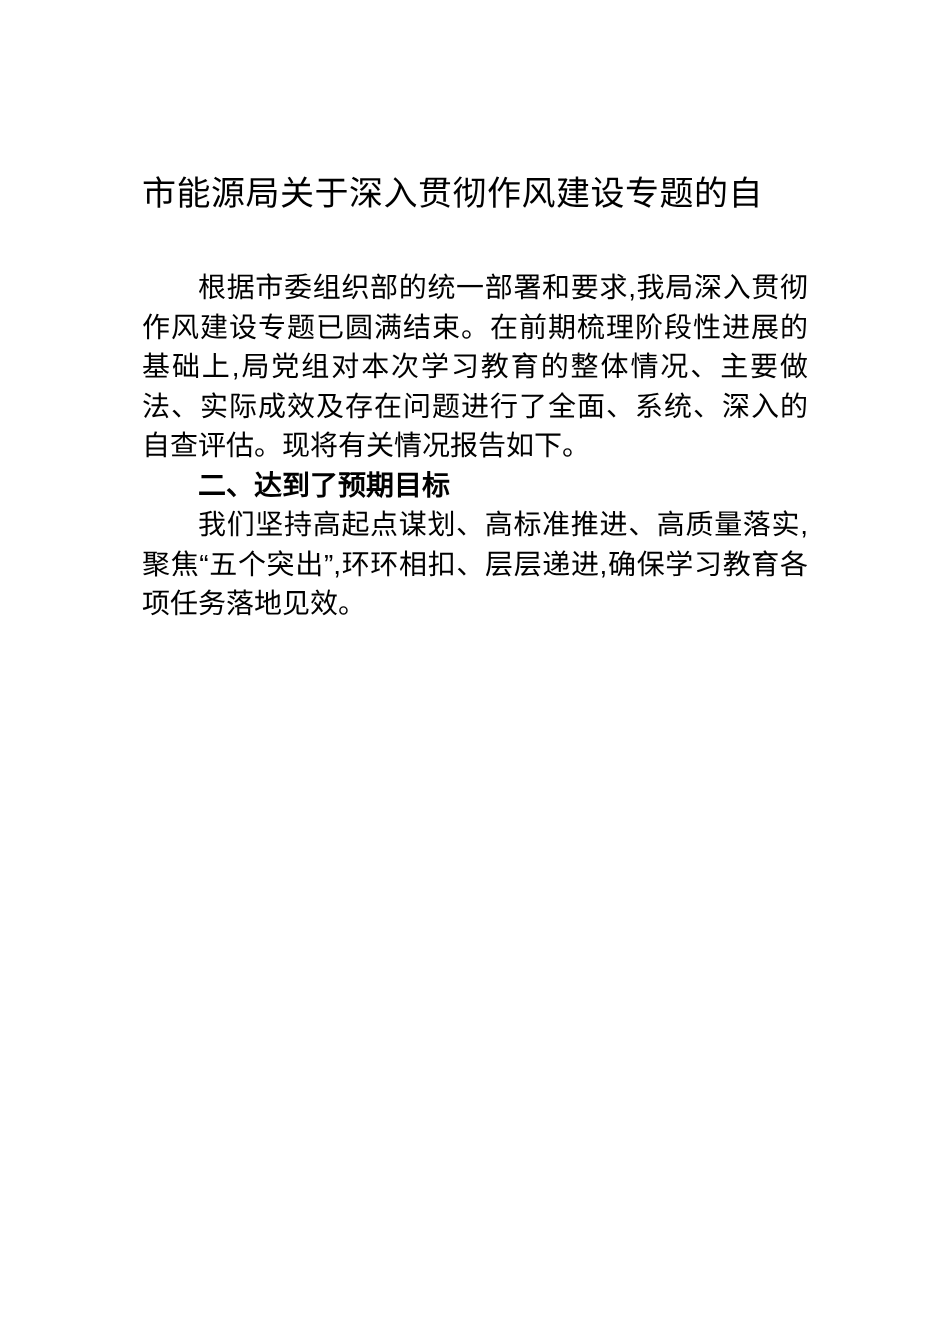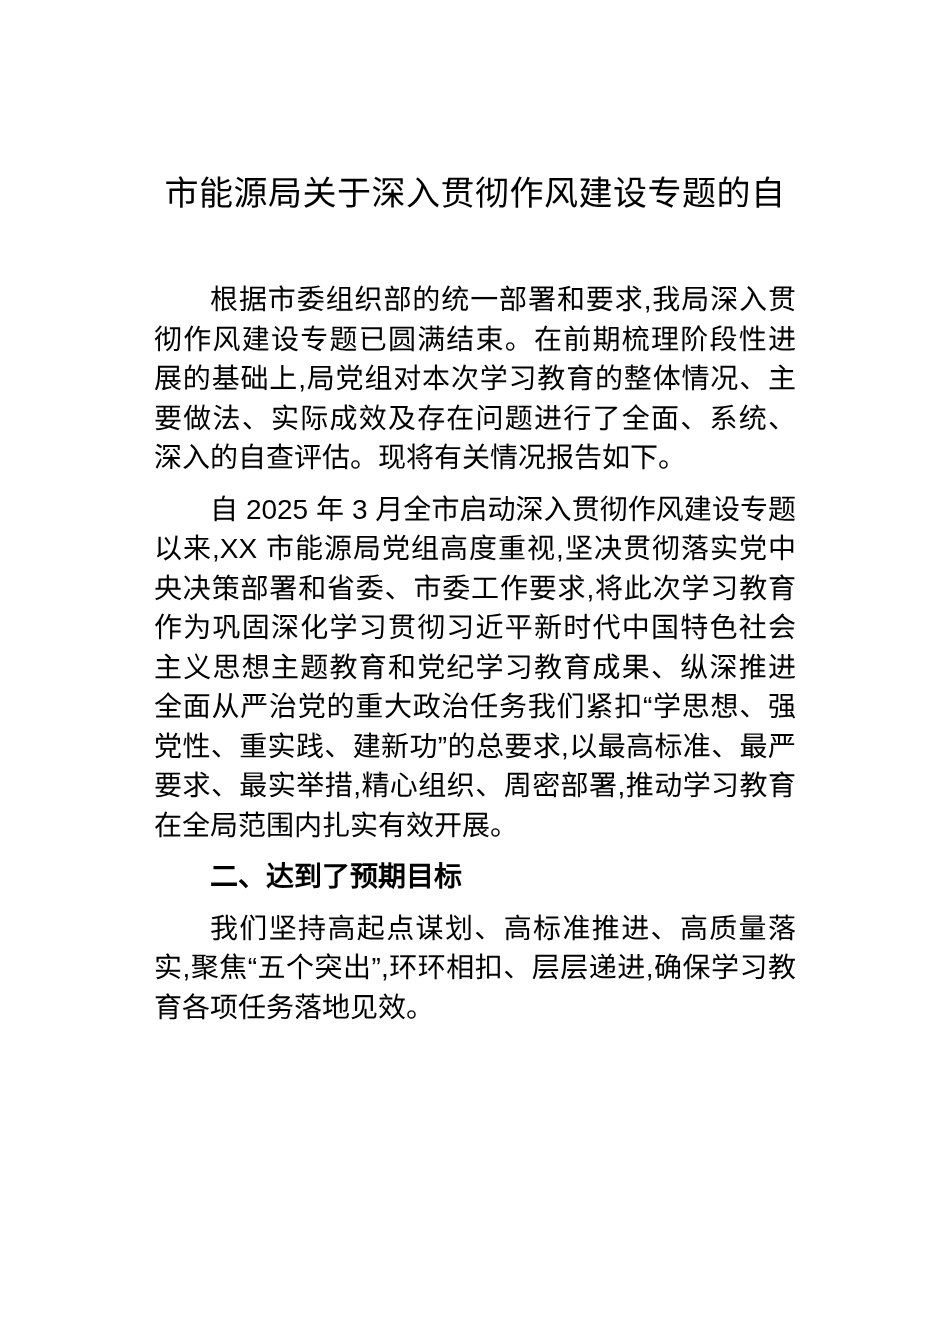--- a/index.html
+++ b/index.html
@@ -26,26 +26,25 @@
     left: 142px;
     top: 0;
     width: 666px;
   }
   .doc-title {
     margin: 0;
     padding-top: 162px;
     font-size: 34px;
     line-height: 62px;
     font-weight: 400;
-    text-align: center;
     letter-spacing: 0.5px;
     white-space: pre-line;
   }
   .para {
-    margin: 12px;
+    margin: 0;
     font-size: 28px;
     line-height: 39.5px;
     text-align: justify;
     text-align-last: left;
     text-justify: inter-ideograph;
     letter-spacing: 0px;
     word-break: break-all;
   }
   .para.indent {
     text-indent: 56px;
@@ -65,21 +64,20 @@
 <div class="page">
   <div class="content">
 
     <h1 class="doc-title" id="title-line-1">市能源局关于深入贯彻作风建设专题的自</h1>
 
     <div class="spacer-title-body"></div>
 
     <p class="para indent">根据市委组织部的统一部署和要求,我局深入贯彻作风建设专题已圆满结束。在前期梳理阶段性进展的基础上,局党组对本次学习教育的整体情况、主要做法、实际成效及存在问题进行了全面、系统、深入的自查评估。现将有关情况报告如下。</p>
 
 
-    <p class="para indent">自 2025 年 3 月全市启动深入贯彻作风建设专题以来,XX 市能源局党组高度重视,坚决贯彻落实党中央决策部署和省委、市委工作要求,将此次学习教育作为巩固深化学习贯彻习近平新时代中国特色社会主义思想主题教育和党纪学习教育成果、纵深推进全面从严治党的重大政治任务我们紧扣“学思想、强党性、重实践、建新功”的总要求,以最高标准、最严要求、最实举措,精心组织、周密部署,推动学习教育在全局范围内扎实有效开展。</p>
 
 
     <p class="para heading">二、达到了预期目标</p>
 
     <p class="para indent">我们坚持高起点谋划、高标准推进、高质量落实,聚焦“五个突出”,环环相扣、层层递进,确保学习教育各项任务落地见效。</p>
 
   </div>
 </div>
 
 </body></html>

